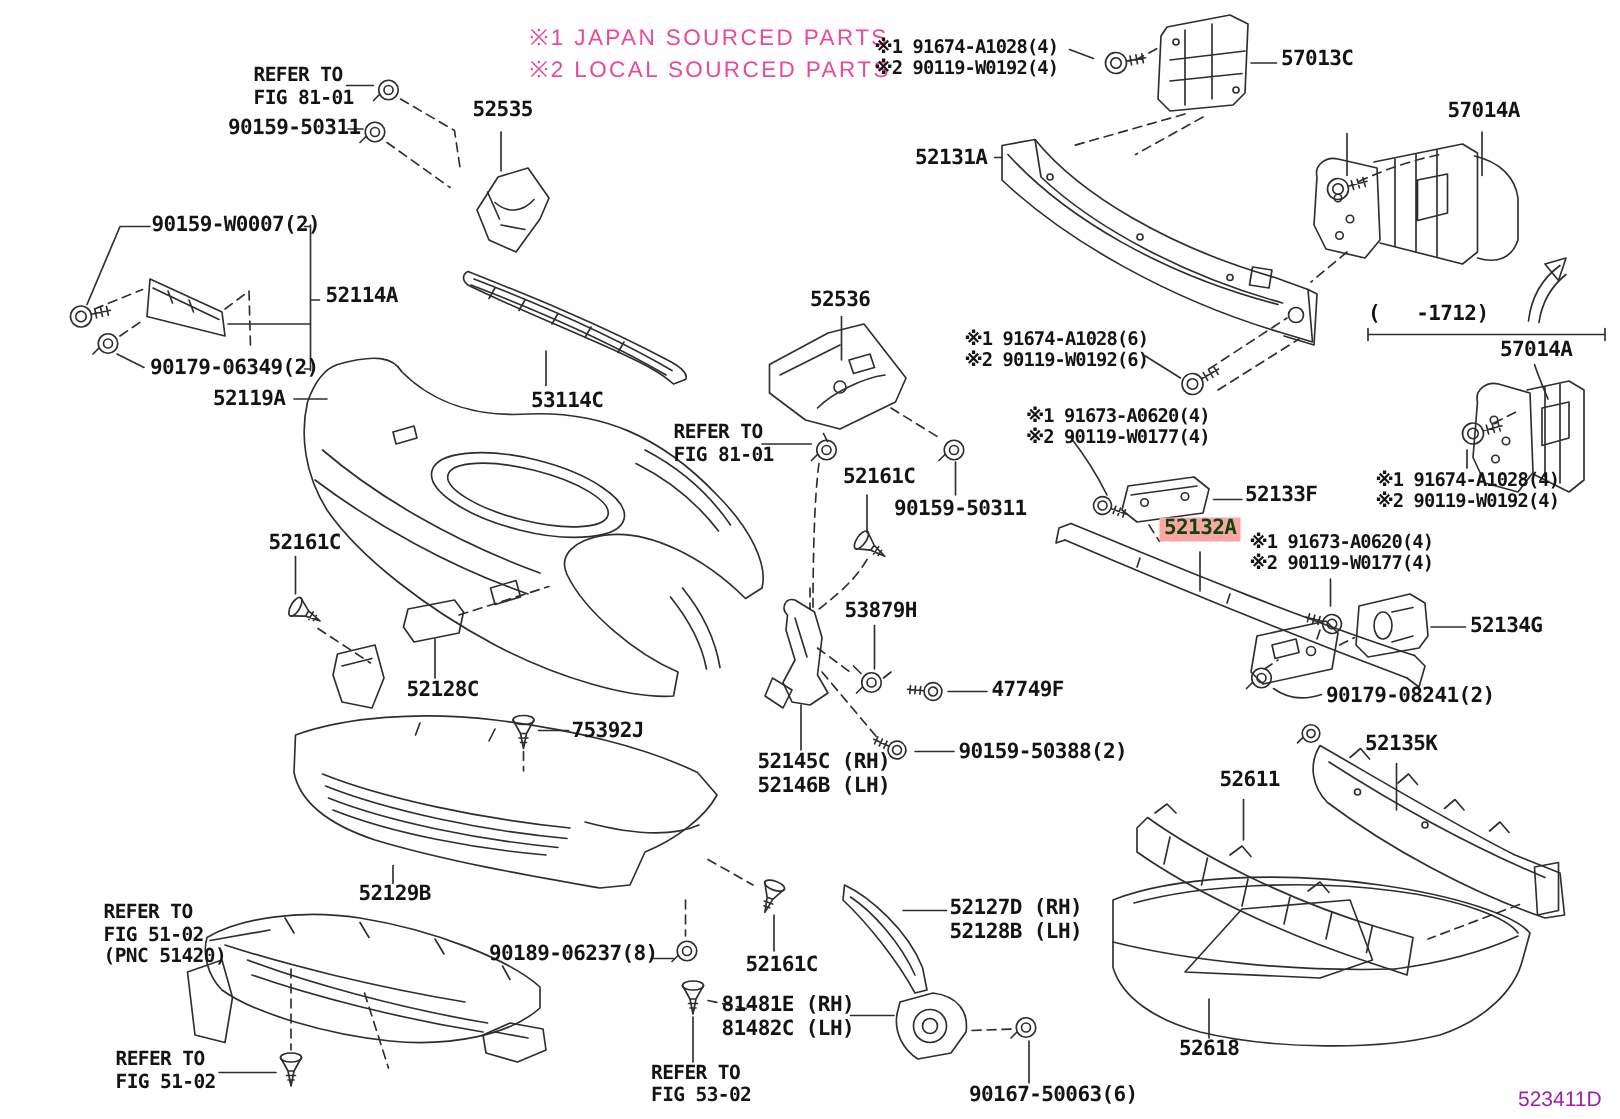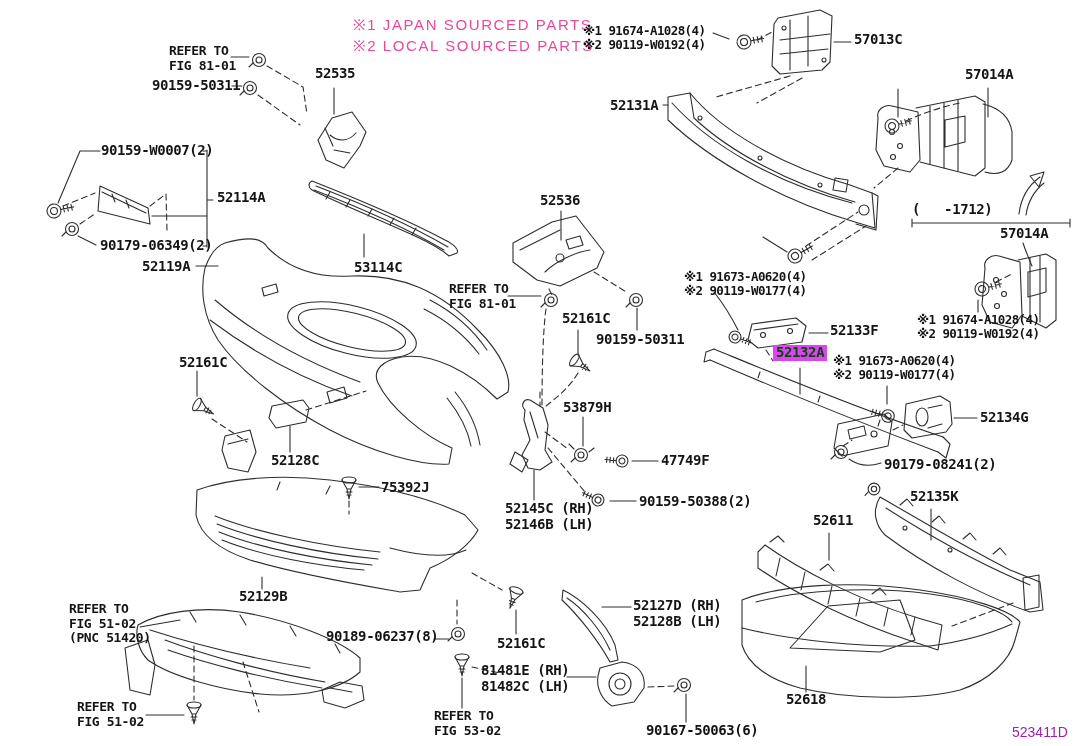--- a/index.html
+++ b/index.html
@@ -2,21 +2,21 @@
 <html><head>
 <meta charset="utf-8">
 <style>
   html,body{margin:0;padding:0;background:#ffffff;}
   #stage{position:relative;width:1080px;height:746px;background:#ffffff;overflow:hidden;
          font-family:"DejaVu Sans Mono","DejaVu Sans",monospace;}
   #art{position:absolute;left:0;top:0;}
   .lbl{position:absolute;font:bold 14px "DejaVu Sans Mono","DejaVu Sans",monospace;
        color:#141414;white-space:pre;line-height:1.12;letter-spacing:-0.4px;}
   .f{font-size:12.5px;letter-spacing:-0.6px;}
-  .hl{background:#d946ef;color:#0b470b;padding:0 3px;}
+  .hl{background:#fca5a5;color:#0b470b;padding:0 3px;}
   .note{position:absolute;font:15px "Liberation Sans",sans-serif;color:#ec4899;
         letter-spacing:1.6px;white-space:pre;}
   .code{position:absolute;font:14px "Liberation Sans",sans-serif;color:#a21caf;white-space:pre;}
   svg *{vector-effect:non-scaling-stroke;}
 </style>
 </head>
 <body>
 
 <div id="stage">
 
@@ -300,20 +300,22 @@
 <div class="lbl" style="left:965px;top:67px">57014A</div>
 <div class="lbl" style="left:610px;top:98px">52131A</div>
 
 <div class="lbl" style="left:101px;top:143px">90159-W0007(2)</div>
 <div class="lbl" style="left:217px;top:190px">52114A</div>
 <div class="lbl" style="left:100px;top:238px">90179-06349(2)</div>
 <div class="lbl" style="left:142px;top:259px">52119A</div>
 <div class="lbl" style="left:354px;top:260px">53114C</div>
 
 <div class="lbl" style="left:540px;top:193px">52536</div>
+<div class="lbl f" style="left:643px;top:219px">※1 91674-A1028(6)
+※2 90119-W0192(6)</div>
 <div class="lbl" style="left:912px;top:202px">(   -1712)</div>
 <div class="lbl" style="left:1000px;top:226px">57014A</div>
 
 <div class="lbl" style="left:449px;top:282px;font-size:13px">REFER TO
 FIG 81-01</div>
 <div class="lbl" style="left:562px;top:311px">52161C</div>
 <div class="lbl" style="left:596px;top:332px">90159-50311</div>
 <div class="lbl f" style="left:684px;top:270px">※1 91673-A0620(4)
 ※2 90119-W0177(4)</div>
 <div class="lbl" style="left:830px;top:323px">52133F</div>

